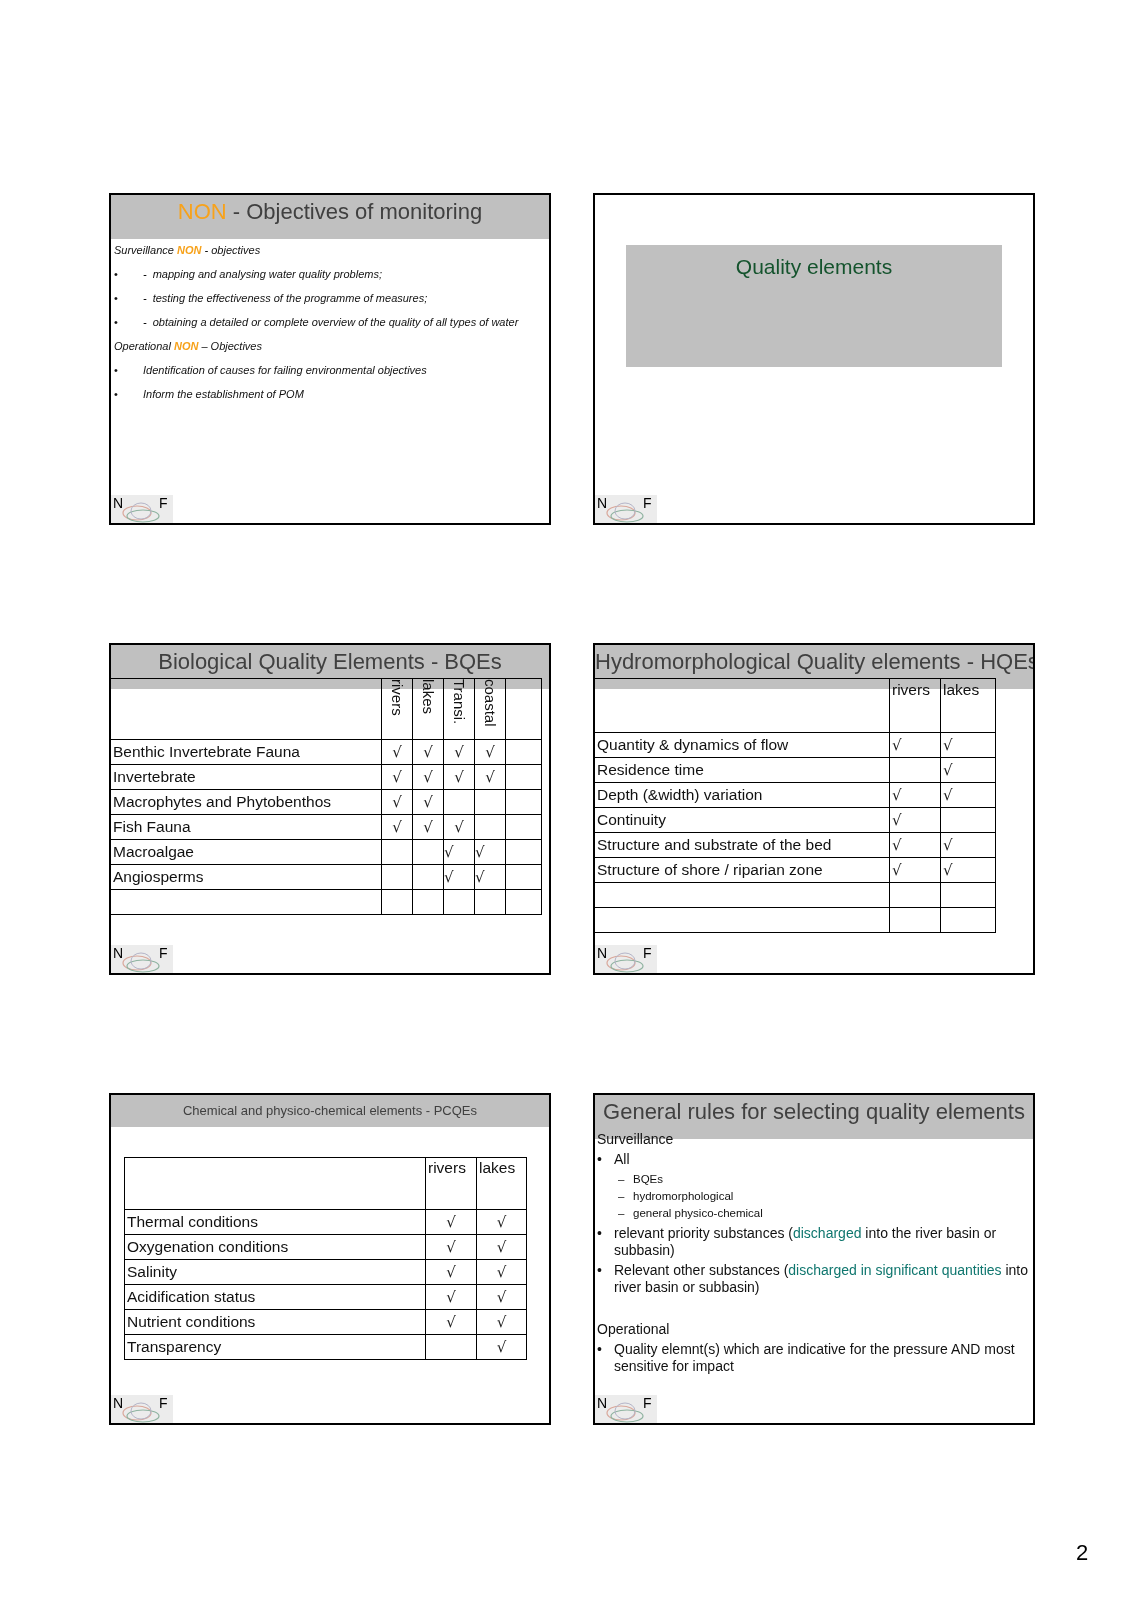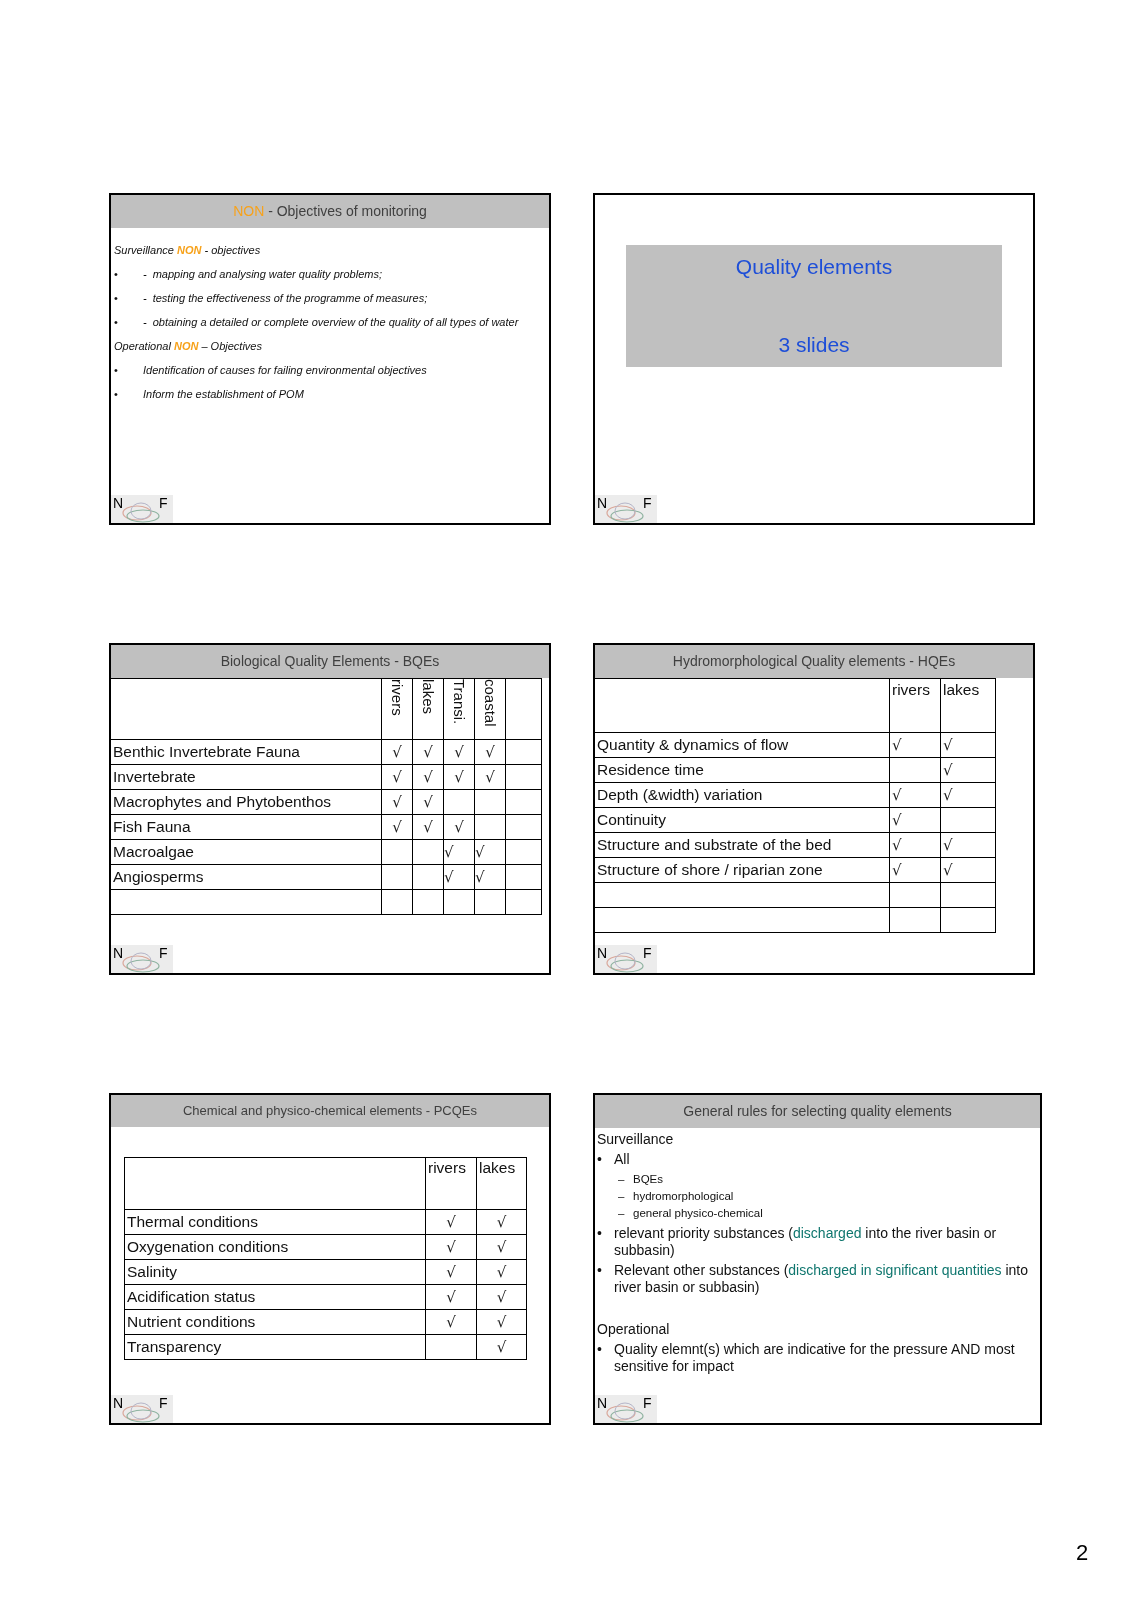--- a/index.html
+++ b/index.html
@@ -6,24 +6,24 @@
   body { width: 1144px; height: 1618px; position: relative; overflow: hidden;
          font-family: "Liberation Sans", "DejaVu Sans", sans-serif; color: #000; }
 
   .slide { position: absolute; width: 438px; height: 328px; border: 2px solid #000;
            background: #fff; overflow: hidden; box-sizing: content-box; }
   .s1 { left: 109px; top: 193px; }
   .s2 { left: 593px; top: 193px; }
   .s3 { left: 109px; top: 643px; }
   .s4 { left: 593px; top: 643px; }
   .s5 { left: 109px; top: 1093px; }
-  .s6 { left: 593px; top: 1093px; padding-left: 7px; }
-
-  .title-bar { position: absolute; left: 0; top: 0; width: 100%; height: 33px;
-               background: #c0c0c0; color: #404040; font-size: 14px; text-align: center;
+  .s6 { left: 593px; top: 1093px; }
+
+  .title-bar { position: absolute; left: 0; top: 0; width: 100%; height: 44px;
+               background: #c0c0c0; color: #404040; font-size: 22px; text-align: center;
                line-height: 33px; white-space: nowrap; }
   .title-bar.small { font-size: 13px; height: 32px; line-height: 32px; }
   .orange { color: #f7a21b; }
   .orange-bold { color: #f7a21b; font-weight: bold; }
   .green { color: #0f766e; }
 
   
   .logo { position: absolute; left: 0; bottom: 0; width: 62px; height: 28px;
           background: #ececec; }
   .logo .n, .logo .f { position: absolute; top: 0; font-size: 14px; color: #000; line-height: 16px; }
@@ -34,21 +34,21 @@
   
   .s1 .body { position: absolute; left: 3px; top: 46px; right: 6px; font-size: 11px;
               font-style: italic; line-height: 19px; color: #111; }
   .s1 .line { margin-bottom: 5px; }
   .s1 .bul { position: relative; padding-left: 29px; margin-bottom: 5px; }
   .s1 .bul .dot { position: absolute; left: 0; top: 0; font-style: normal; }
   .s1 .dash { margin-right: 6px; }
 
   
   .qbox { position: absolute; left: 31px; top: 50px; width: 376px; height: 122px;
-          background: #c0c0c0; color: #1d4ed8; font-size: 21px; text-align: center; }
+          background: #c0c0c0; color: #14532d; font-size: 21px; text-align: center; }
   .qbox .t1 { position: absolute; left: 0; right: 0; top: 10px; }
   .qbox .t2 { position: absolute; left: 0; right: 0; top: 88px; }
 
   
   table.grid { border-collapse: collapse; position: absolute; }
   table.grid td { border: 1px solid #000; padding: 0 2px; font-size: 15.5px; height: 24px;
                   color: #111; white-space: nowrap; vertical-align: middle; }
   table.grid td.chk { text-align: center; font-size: 15px; font-family: "DejaVu Sans", sans-serif; color: #222; }
   table.grid td.chk.left { text-align: left; }
 
@@ -108,21 +108,20 @@
         <ellipse cx="30" cy="16" rx="10" ry="8" fill="none" stroke="#b5b5c8" stroke-width="1"></ellipse>
       </svg>
     <span class="n">N</span>
     <span class="f">F</span>
   </div>
 </div>
 
 <div class="slide s2">
   <div class="qbox">
     <div class="t1">Quality elements</div>
-    <div class="t2">3 slides</div>
   </div>
   <div class="logo">
     <svg width="62" height="28" viewBox="0 0 62 28">
         <ellipse cx="26" cy="18" rx="14" ry="7" fill="none" stroke="#d9a79a" stroke-width="1.2"></ellipse>
         <ellipse cx="32" cy="21" rx="16" ry="6" fill="none" stroke="#8fb3a0" stroke-width="1.2"></ellipse>
         <ellipse cx="30" cy="16" rx="10" ry="8" fill="none" stroke="#b5b5c8" stroke-width="1"></ellipse>
       </svg>
     <span class="n">N</span>
     <span class="f">F</span>
   </div>

